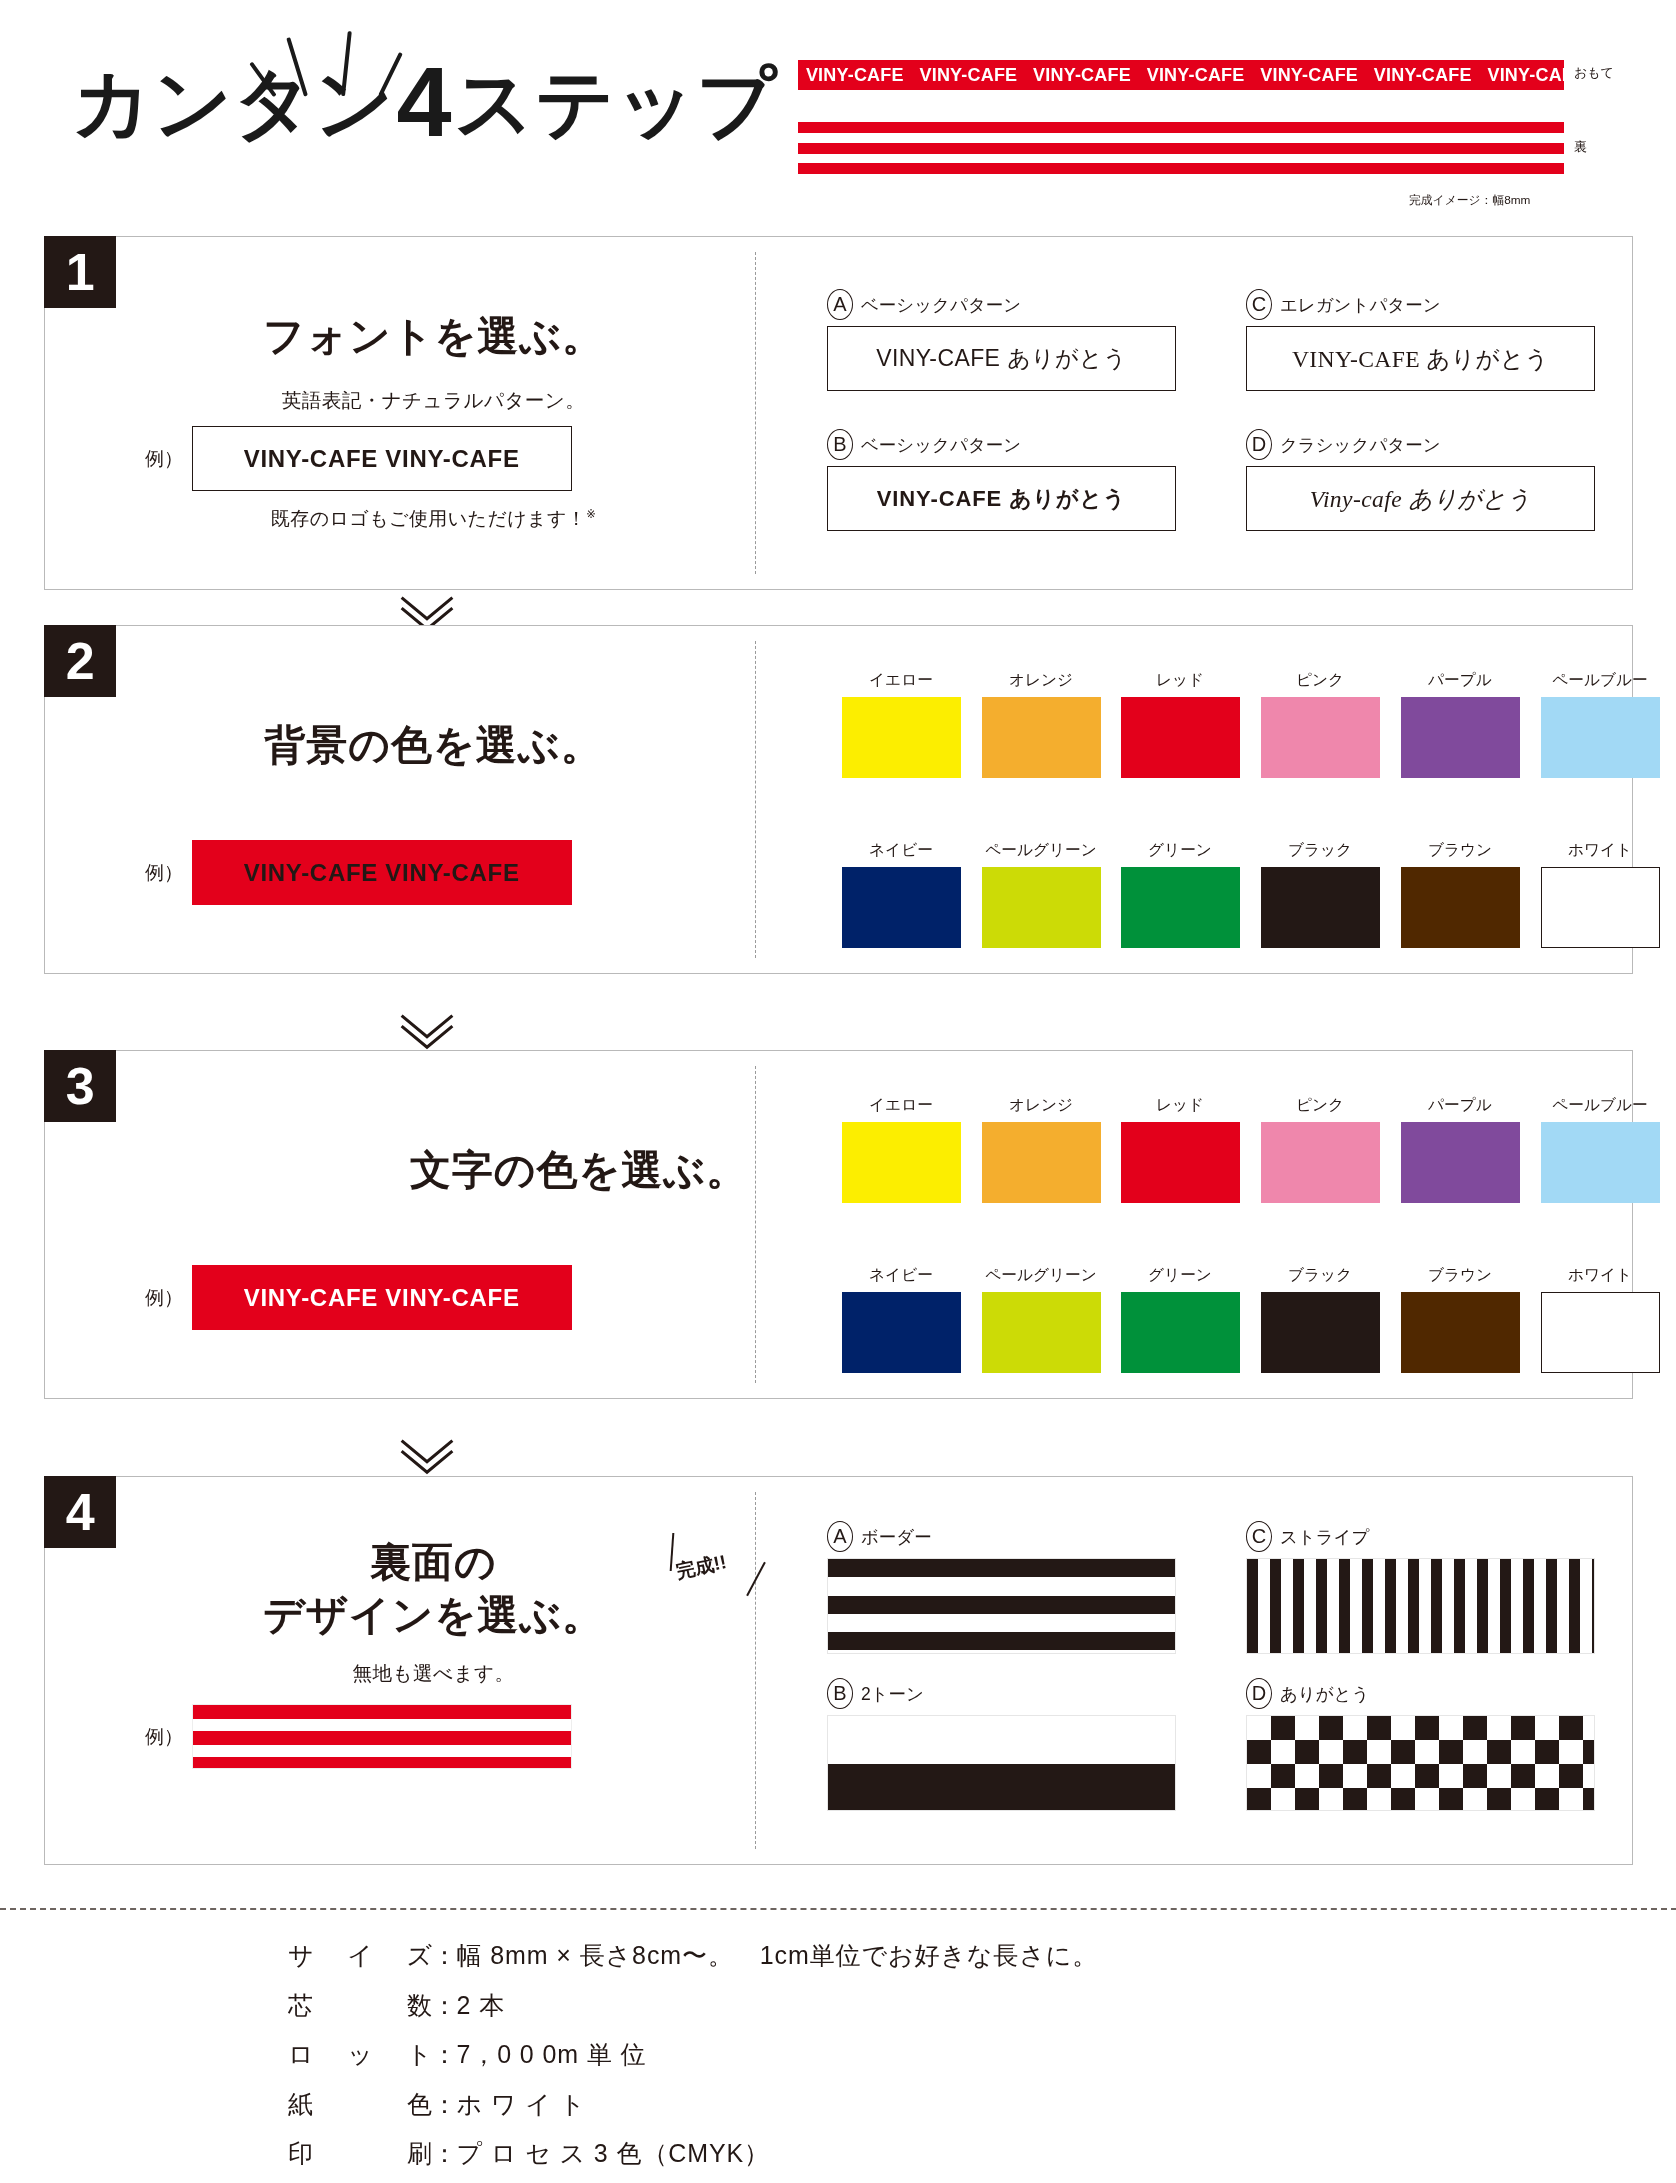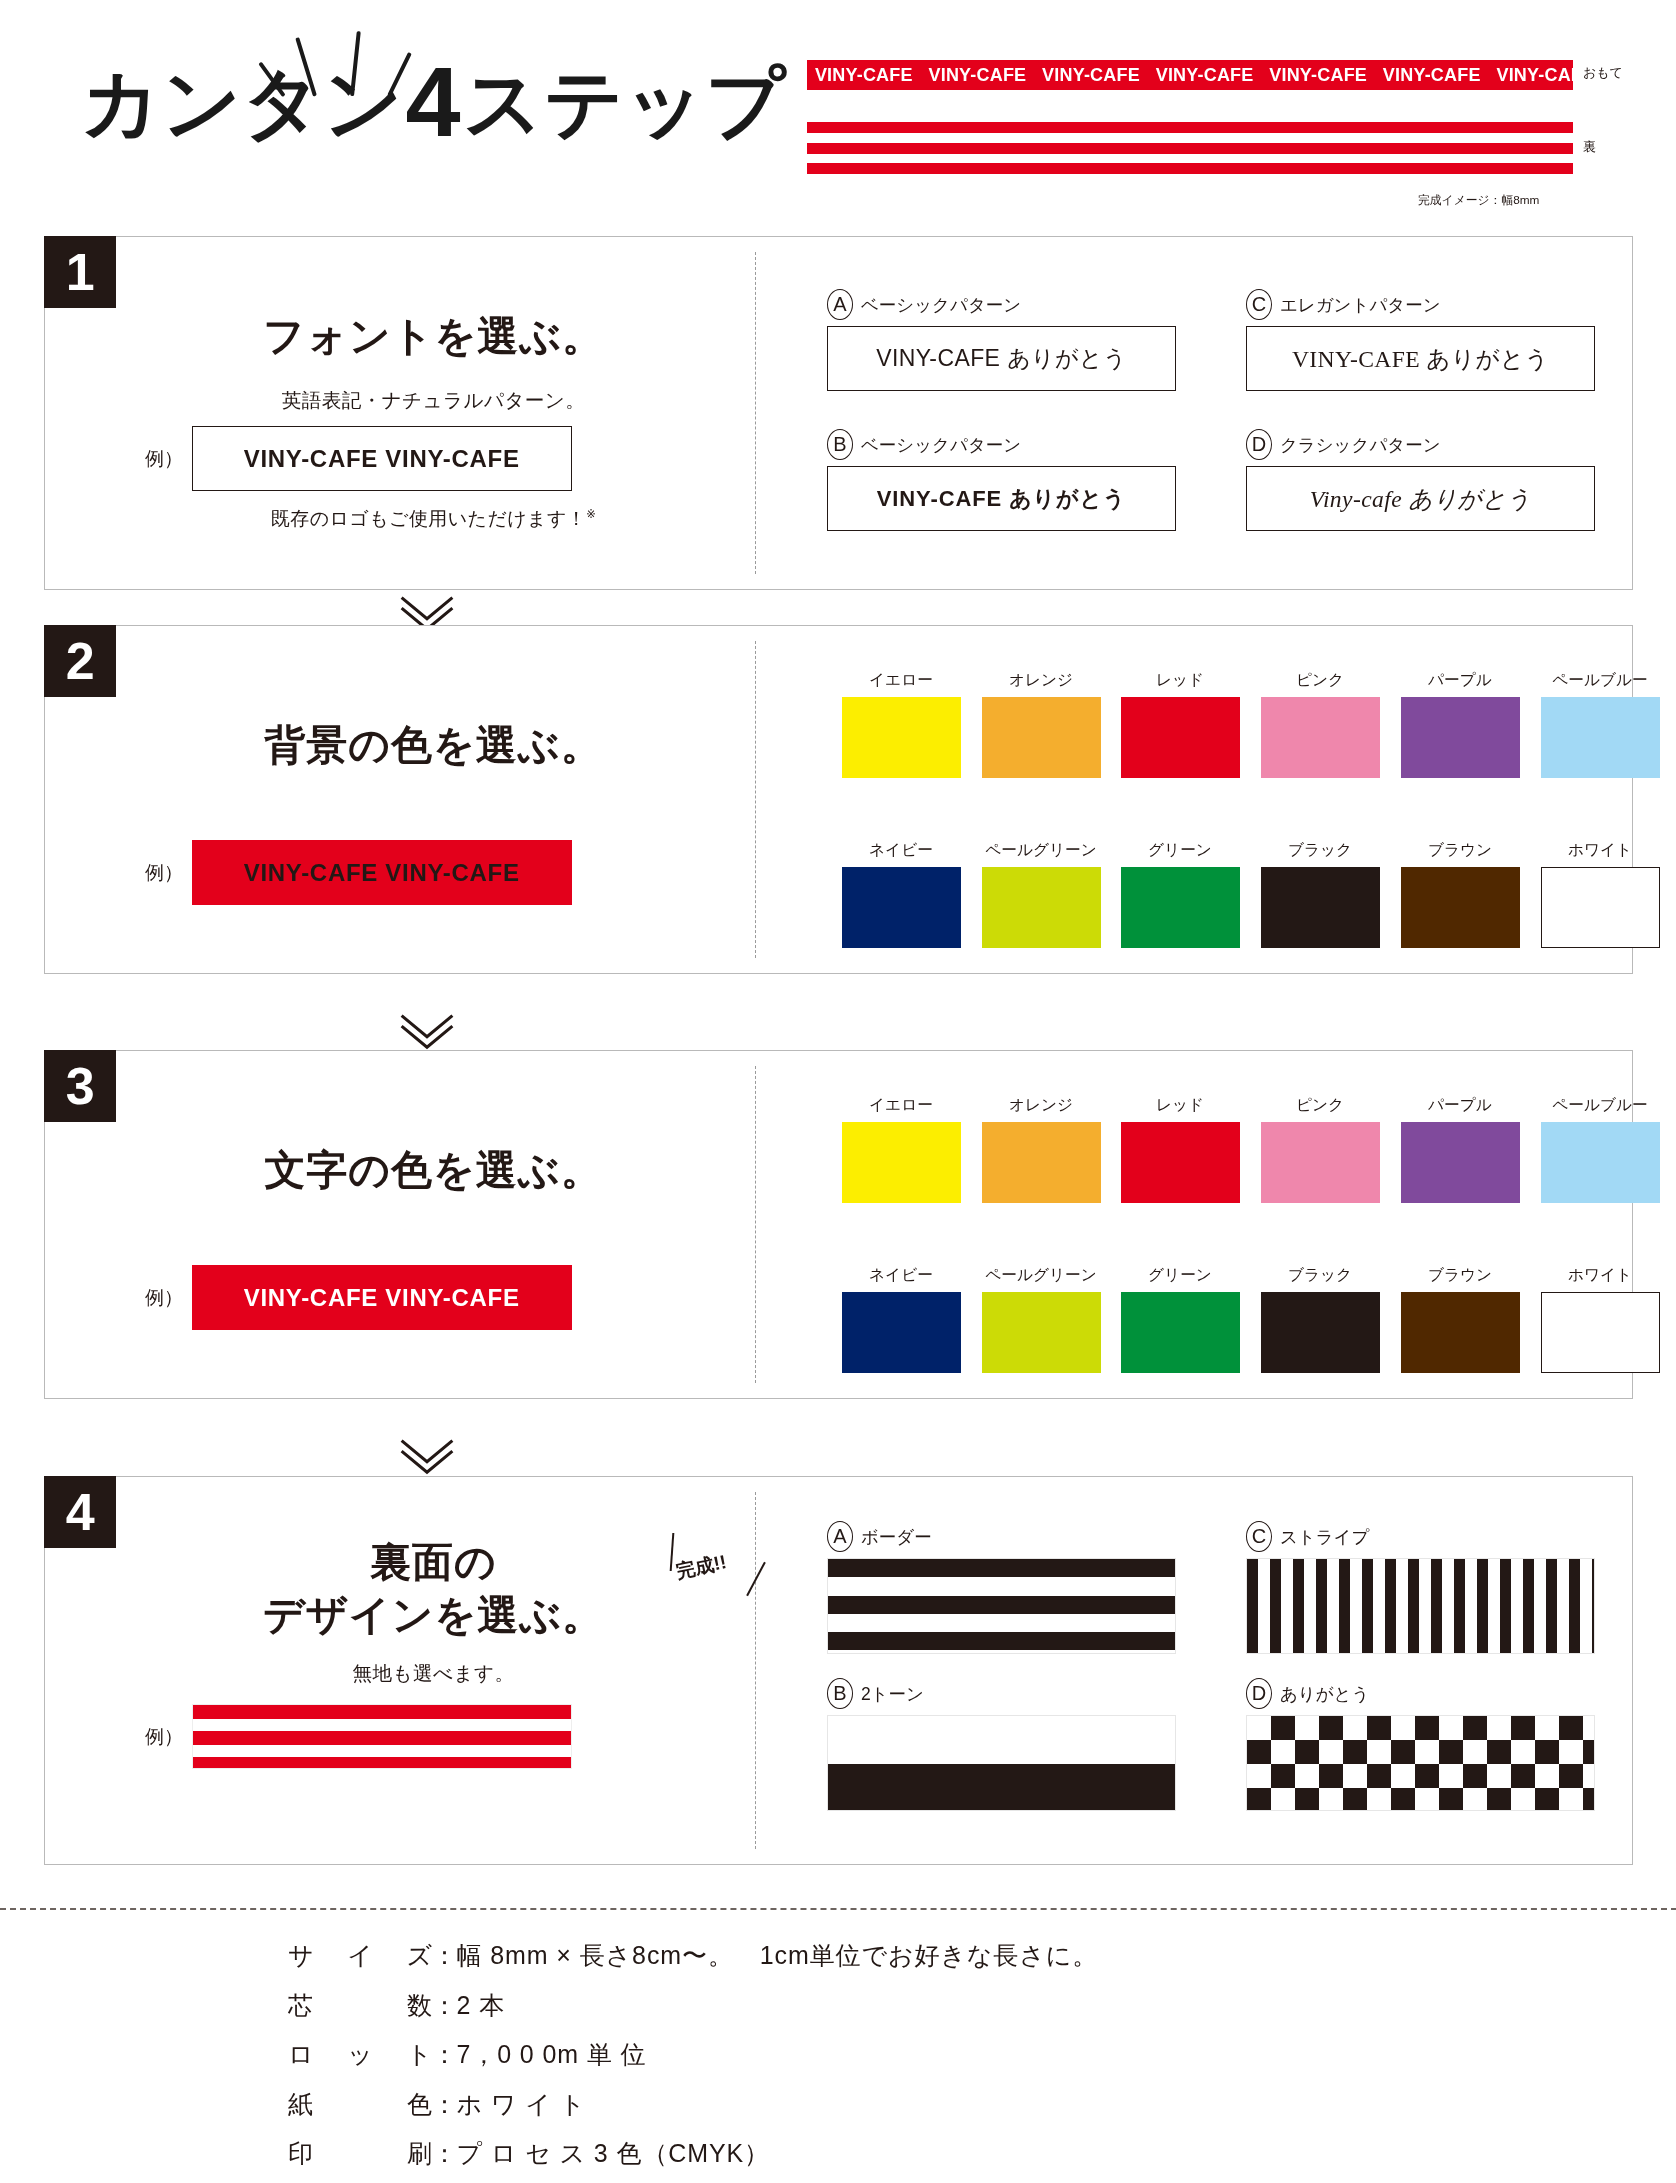--- a/index.html
+++ b/index.html
@@ -5,21 +5,21 @@
 <style>
   html,body{margin:0;padding:0;background:#fff;}
   body{
     width:1677px;height:2644px;position:relative;overflow:hidden;
     font-family:"Liberation Sans","DejaVu Sans",sans-serif;
     color:#231815;-webkit-font-smoothing:antialiased;
   }
   .page{position:relative;width:1677px;height:2644px;}
 
   
-  .header{position:absolute;left:16px;top:0;width:1410px;height:205px;}
+  .header{position:absolute;left:7px;top:0;width:1410px;height:205px;}
   .title{
     position:absolute;left:65px;top:52px;
     font-size:78px;font-weight:700;letter-spacing:0.9px;
     color:#1a1a1a;white-space:nowrap;line-height:1;
   }
   .title .num{font-size:99px;font-weight:700;vertical-align:-6.1px;margin:0 1.7px;}
   .sparks{position:absolute;left:262px;top:13px;width:144px;height:83px;}
   .sparks i{position:absolute;bottom:0;display:block;background:#1a1a1a;border-radius:1.7px;}
   .sp1{left:4.4px;  width:3.9px;height:41px;  transform-origin:bottom center;transform:rotate(-36deg);}
   .sp2{left:35px;  width:4.4px;height:61px;transform-origin:bottom center;transform:rotate(-17deg);}
@@ -59,21 +59,21 @@
   }
   .vdivider{position:absolute;top:15px;bottom:15px;left:710px;border-left:1.3px dashed #9a9a9a;}
 
   .step-left{position:absolute;left:74px;top:0;width:629px;height:100%;}
   .step-head{
     position:absolute;width:100%;text-align:center;
     font-size:41px;font-weight:700;color:#231815;line-height:1.18;letter-spacing:0.9px;
   }
   .s1head{top:75px;}
   .s2head{top:95px;}
-  .s3head{top:95px;}
+  .s3head{top:95px;text-align:right;}
   .s4head{top:61px;}
   .sub-note{
     position:absolute;width:100%;text-align:center;font-size:19.6px;color:#231815;letter-spacing:0.4px;
   }
   .s1sub{top:150px;}
   .s4sub{top:183px;}
   .logo-note{
     position:absolute;width:100%;text-align:center;font-size:19px;color:#231815;letter-spacing:0.4px;
   }
   .logo-note sup{font-size:11.4px;vertical-align:super;}

